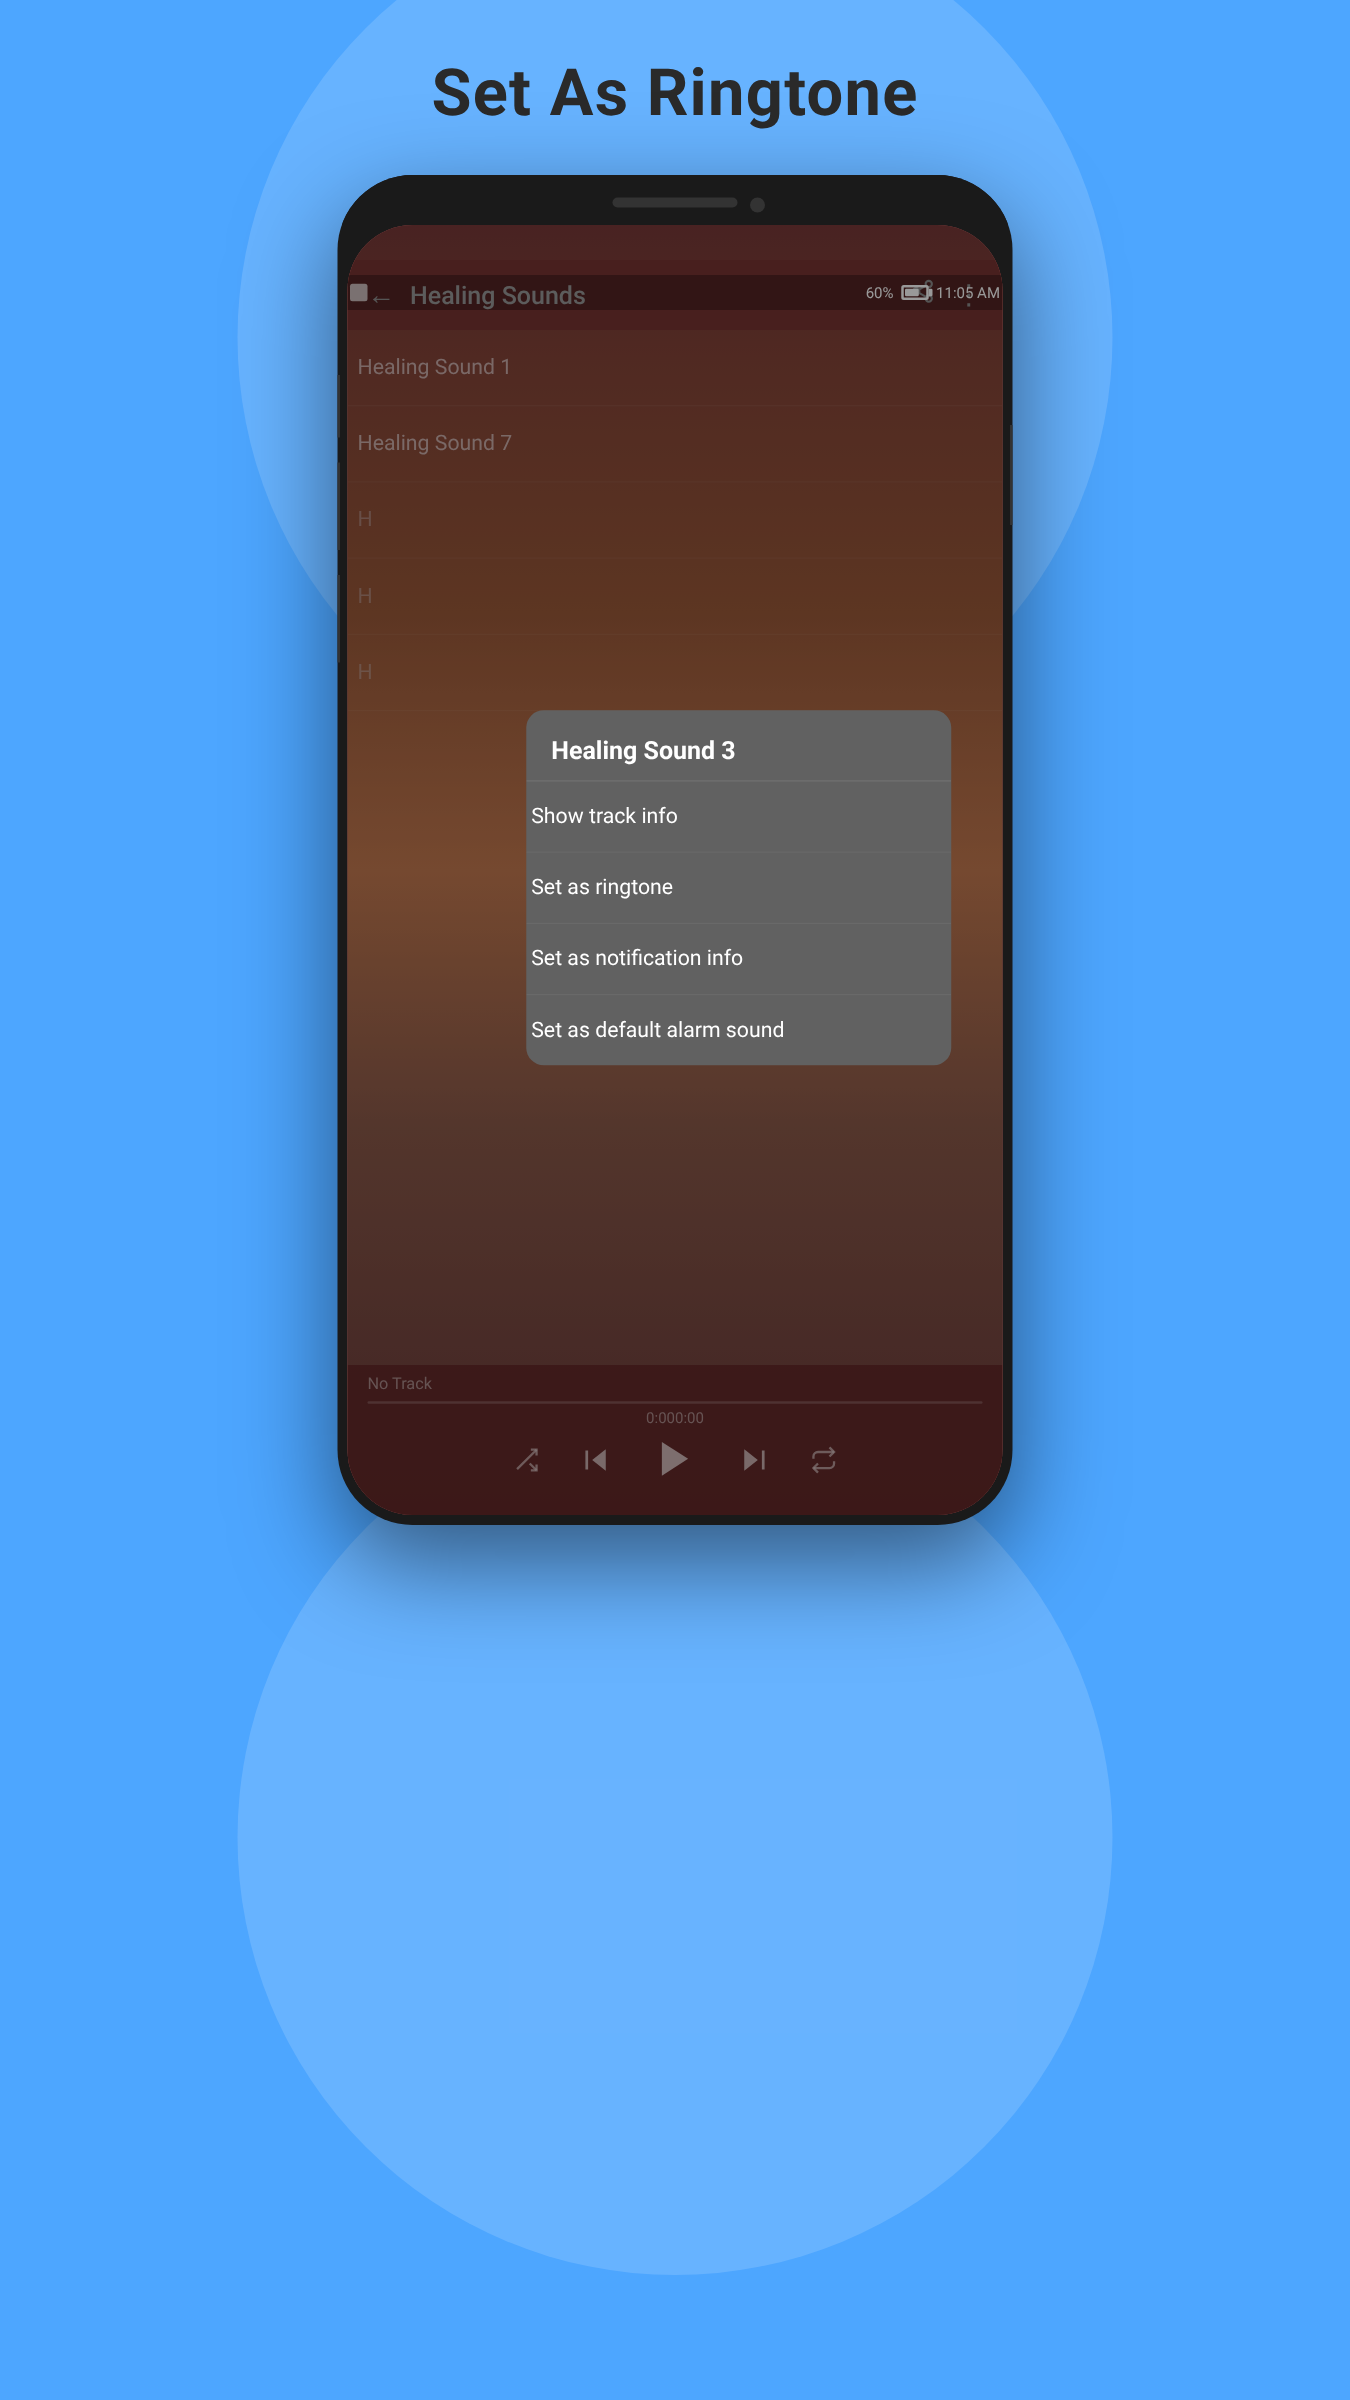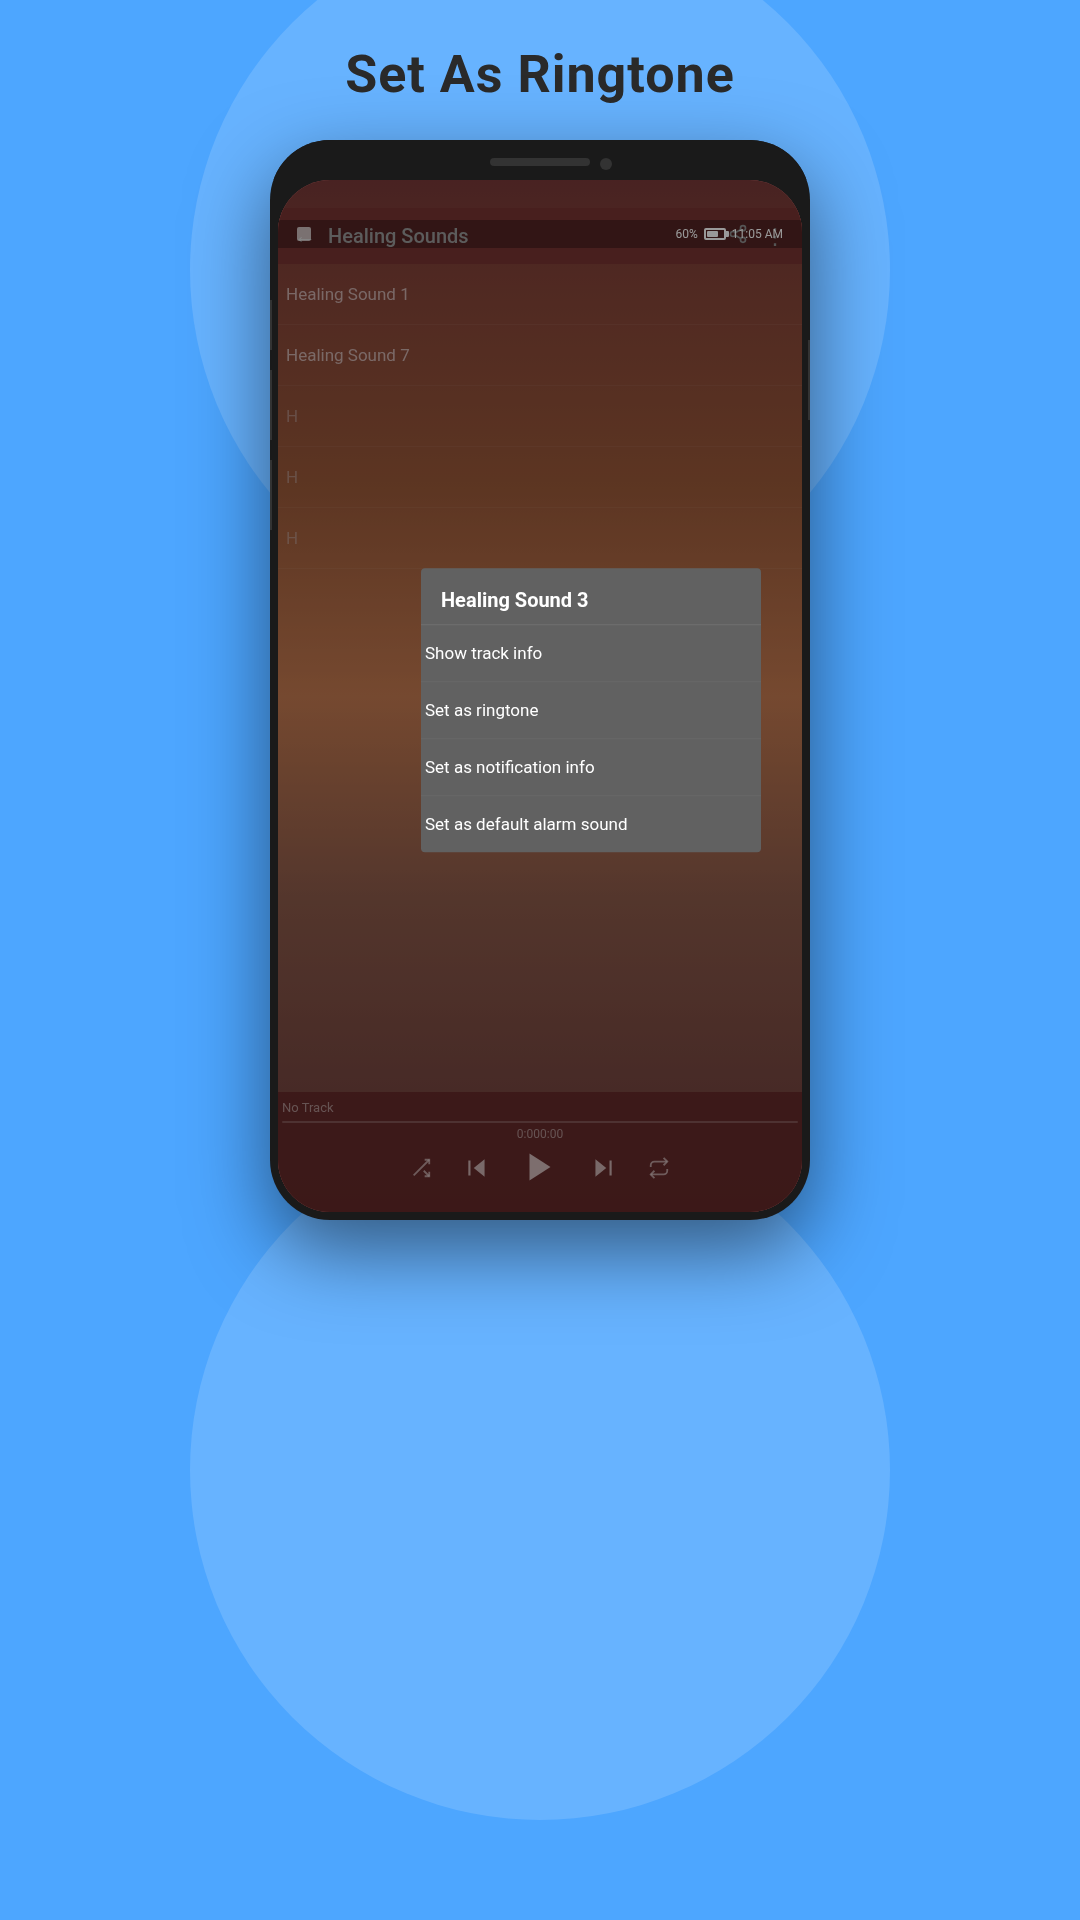--- a/index.html
+++ b/index.html
@@ -80,21 +80,21 @@
     .status-bar {
       position: absolute;
       top: 40px;
       left: 0;
       right: 0;
       height: 28px;
       background: rgba(0,0,0,0.3);
       display: flex;
       align-items: center;
       justify-content: space-between;
-      padding: 0 19px;
+      padding: 0 2px;
       z-index: 10;
     }
 
     .status-left {
       display: flex;
       align-items: center;
       gap: 4px;
     }
 
     .status-right {
@@ -212,21 +212,21 @@
     }
 
     
     .player-bar {
       position: absolute;
       bottom: 0;
       left: 0;
       right: 0;
       height: 120px;
       background: rgba(100, 40, 40, 0.9);
-      padding: 8px 4px;
+      padding: 8px 16px;
     }
 
     .player-track-name {
       color: rgba(200, 180, 180, 0.7);
       font-size: 13px;
       margin-bottom: 4px;
     }
 
     .player-controls {
       display: flex;
@@ -274,21 +274,21 @@
     }
 
     
     .context-menu {
       position: absolute;
       top: 50%;
       left: 50%;
       transform: translate(-35%, -45%);
       width: 340px;
       background: #616161;
-      border-radius: 4px;
+      border-radius: 14px;
       z-index: 30;
       overflow: hidden;
     }
 
     .context-menu-title {
       padding: 20px 20px 12px;
       color: white;
       font-size: 20px;
       font-weight: 700;
       border-bottom: 1px solid rgba(255,255,255,0.1);

